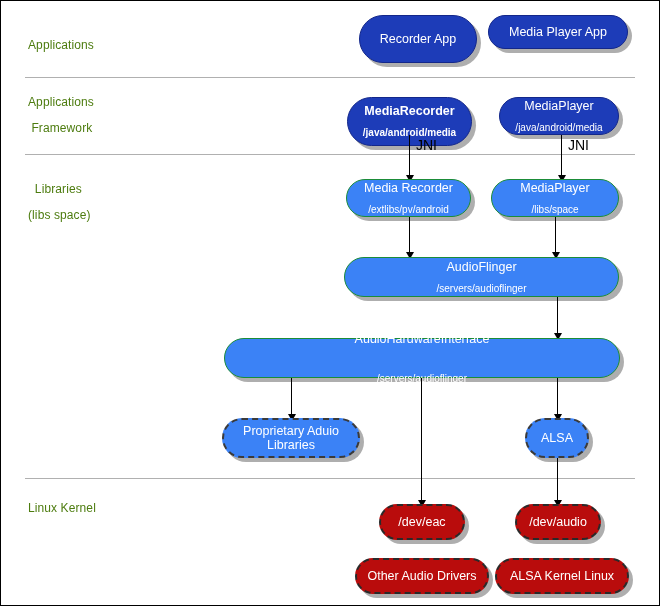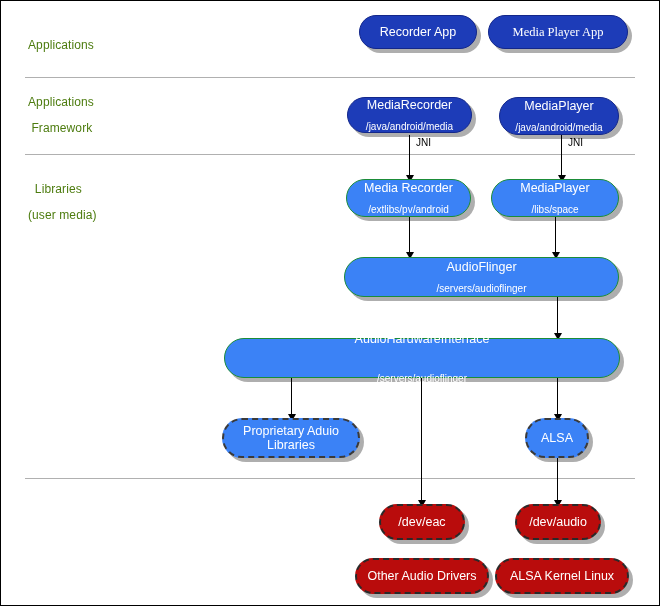--- a/index.html
+++ b/index.html
@@ -87,52 +87,53 @@
     position: absolute;
     width: 0;
     height: 0;
     border-left: 4px solid transparent;
     border-right: 4px solid transparent;
     border-top: 7px solid #000000;
   }
   .conn-label {
     position: absolute;
     color: #000000;
-    font-size: 10px;
+    font-size: 14px;
     white-space: nowrap;
     text-align: center;
   }
 </style>
 </head>
 <body>
 
 <div id="canvas">
 
   <div class="divider" style="top:76px;"></div>
   <div class="divider" style="top:153px;"></div>
   <div class="divider" style="top:477px;"></div>
 
   <div class="layer-label" style="left:27px; top:31px;">Applications</div>
 
   <div class="layer-label" style="left:27px; top:88px;">Applications
  Framework</div>
 
   <div class="layer-label" style="left:27px; top:175px;">  Libraries
-(user media)</div>
-
-
-  <div class="node blue" style="left:358px; top:14px; width:118px; height:34px;">
+(libs space)</div>
+
+  <div class="layer-label" style="left:27px; top:494px;">Linux Kernel</div>
+
+  <div class="node blue" style="left:358px; top:14px; width:118px; height:48px;">
     <div class="title">Recorder App</div>
   </div>
 
-  <div class="node blue" style="left:487px; top:14px; width:140px; height:34px;font-family:Liberation Serif, serif;">
+  <div class="node blue" style="left:487px; top:14px; width:140px; height:34px;">
     <div class="title">Media Player App</div>
   </div>
 
-  <div class="node blue" style="left:346px; top:96px; width:125px; height:36px;">
+  <div class="node blue" style="left:346px; top:96px; width:125px; height:49px;font-weight:bold;">
     <div class="title">MediaRecorder</div>
     <div class="sub">/java/android/media</div>
   </div>
 
   <div class="node blue" style="left:498px; top:96px; width:120px; height:38px;">
     <div class="title">MediaPlayer</div>
     <div class="sub">/java/android/media</div>
   </div>
 
   <div class="conn" style="left:408px; top:134px; height:42px;"></div>

